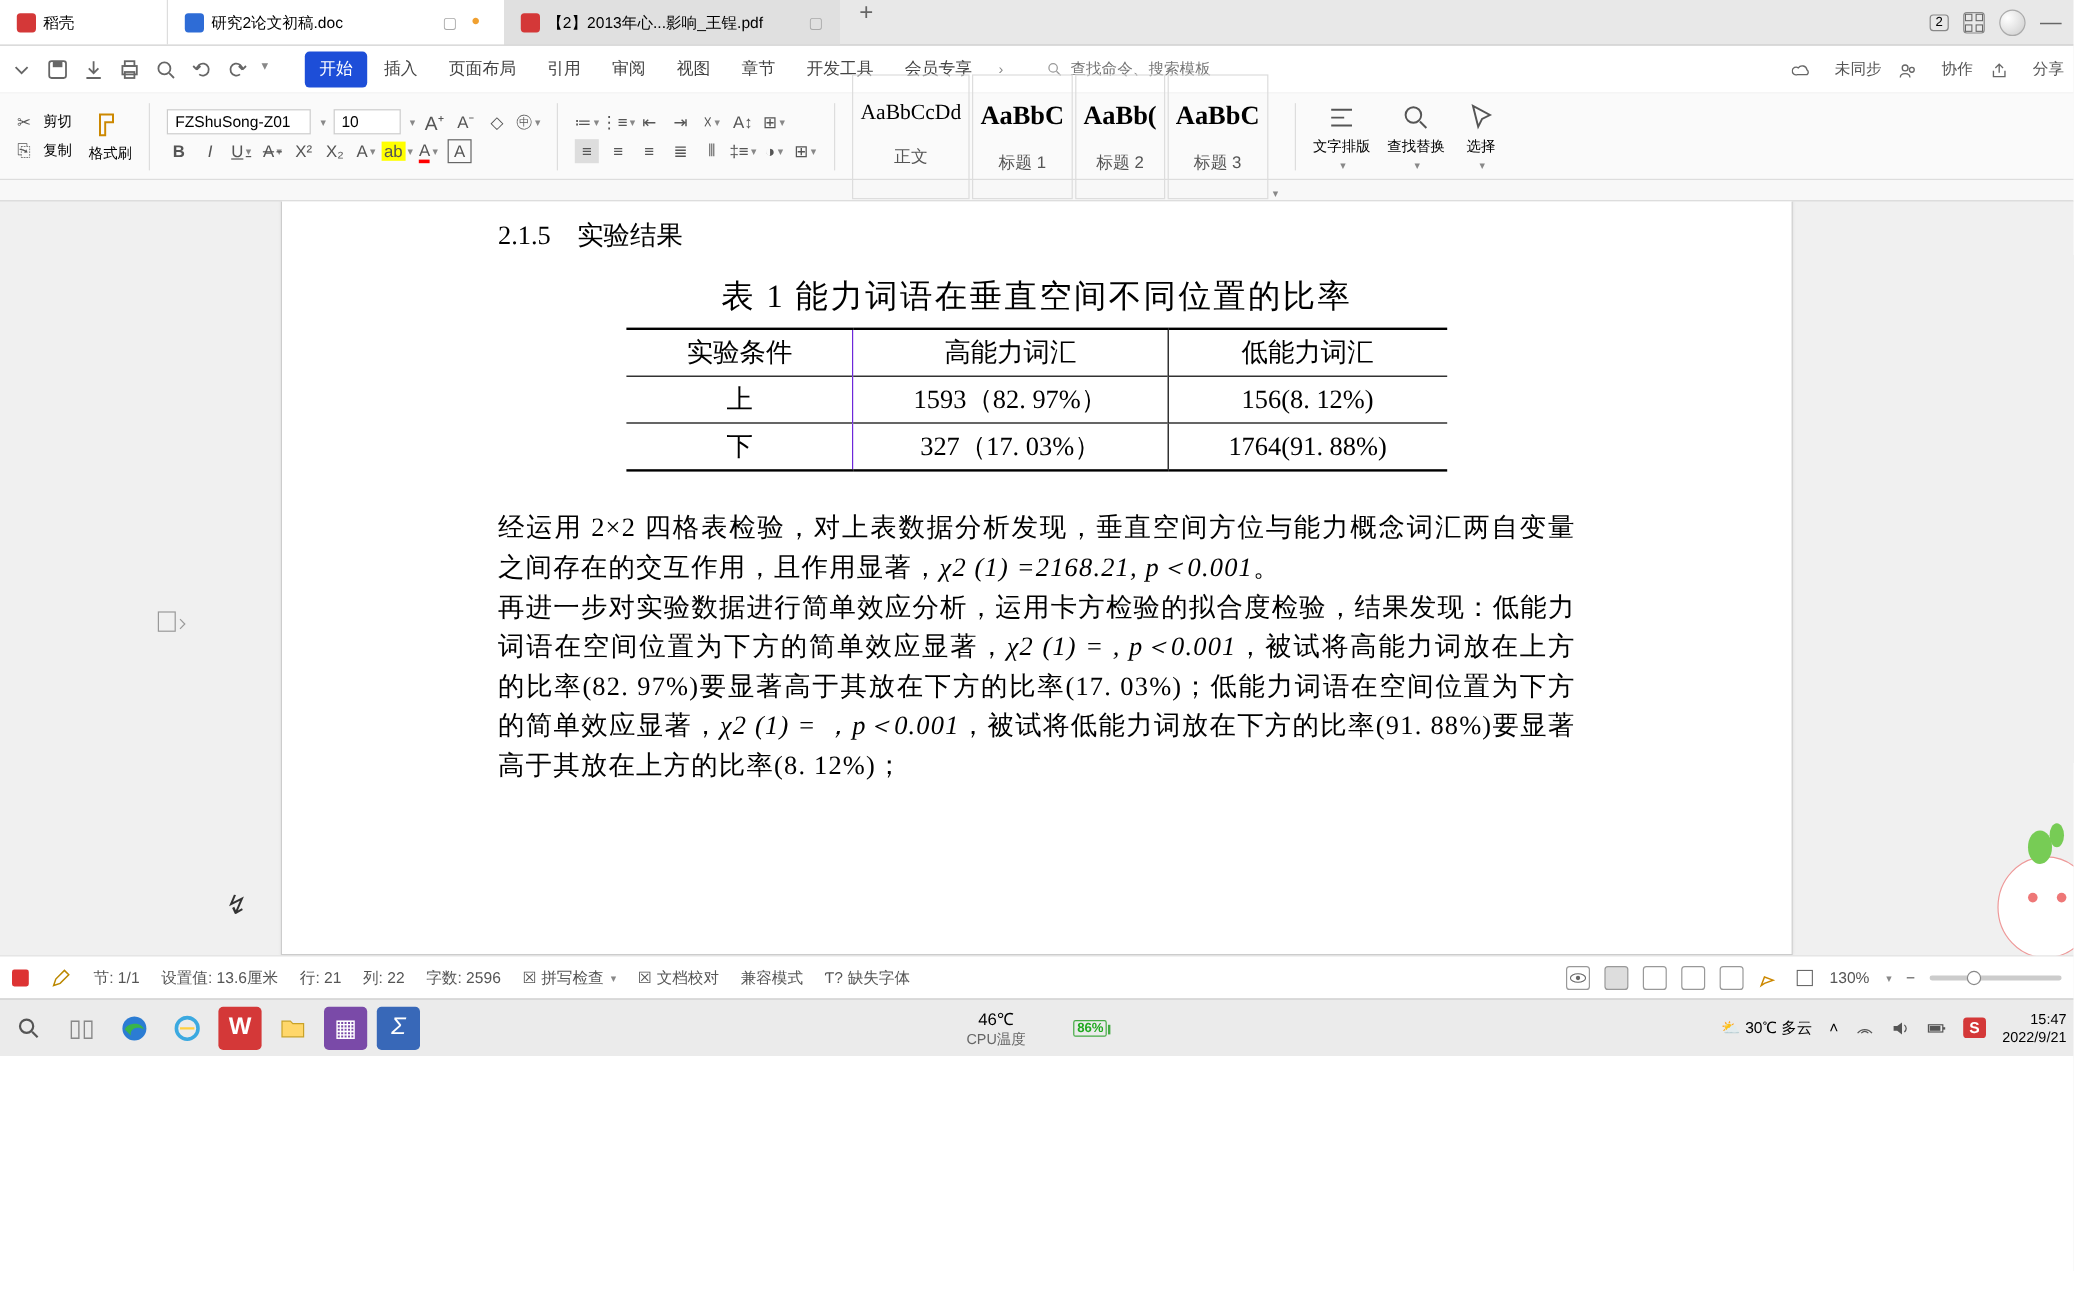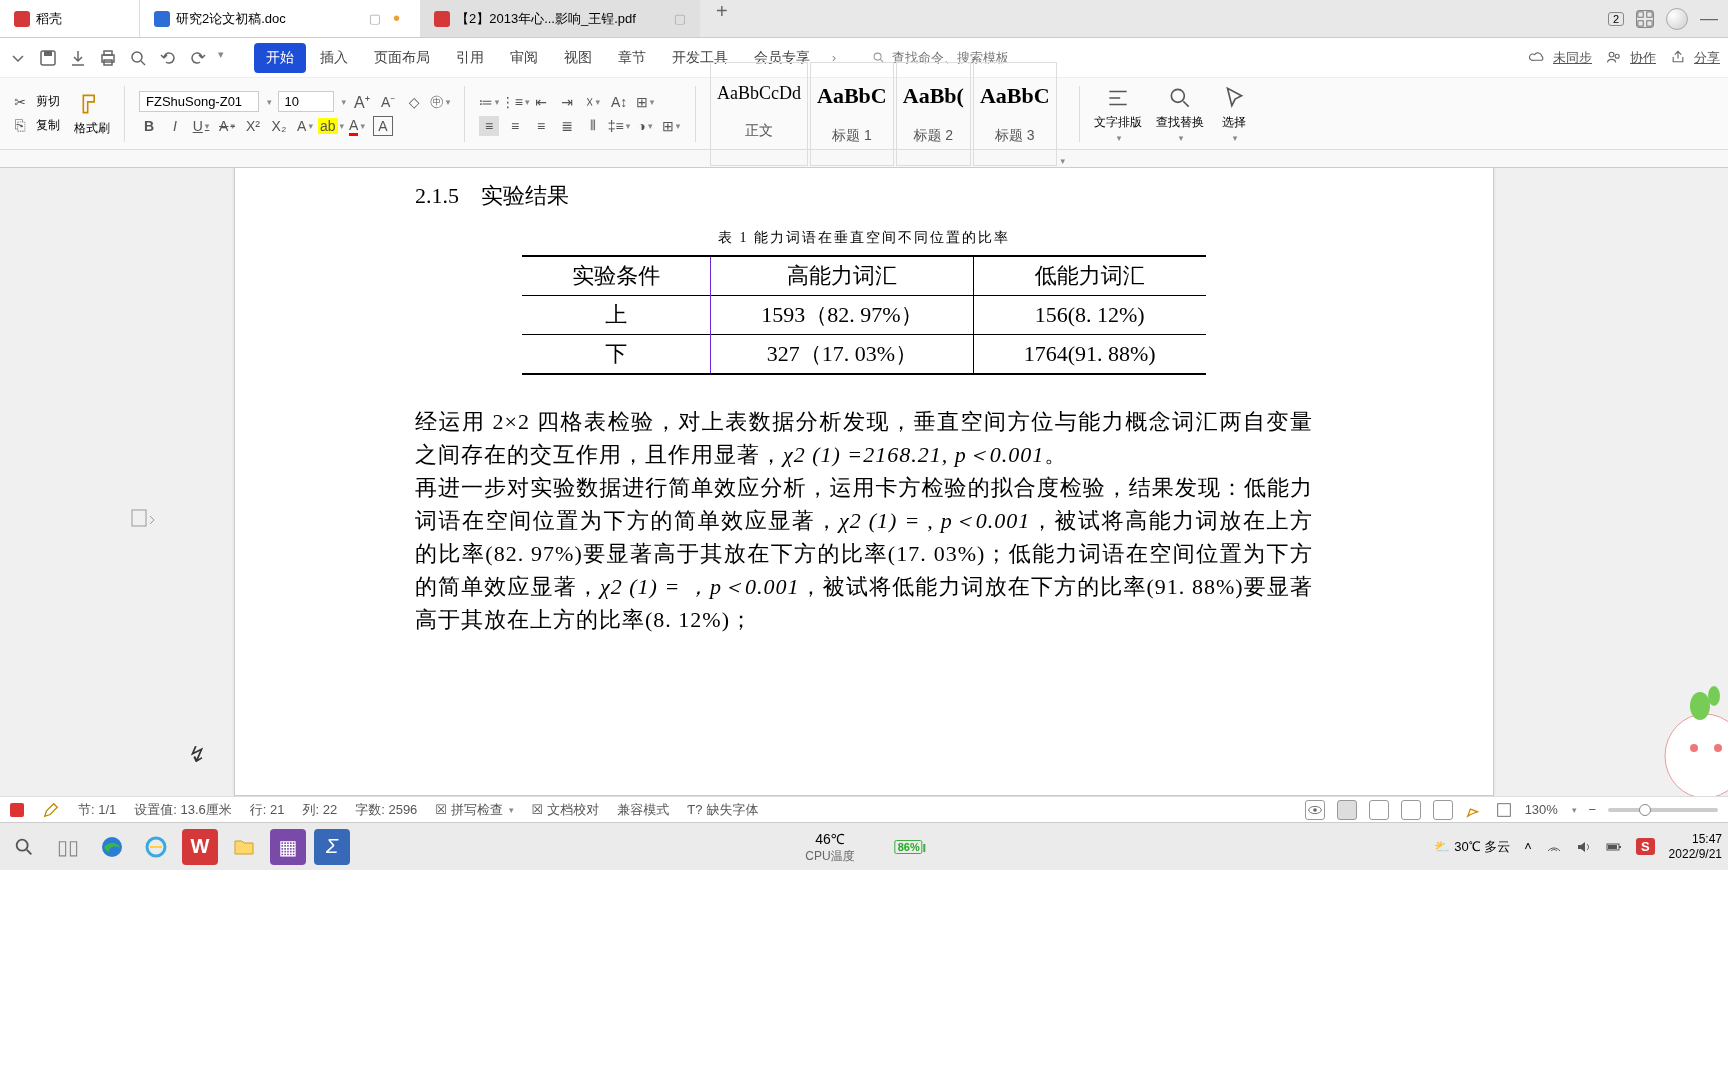--- a/index.html
+++ b/index.html
@@ -24,21 +24,21 @@
 
 .menu-bar { height: 40px; display: flex; align-items: center; padding: 0 8px; gap: 4px; border-bottom: 1px solid #eee; }
 .menu-left { display: flex; align-items: center; gap: 10px; }
 .menu-left .ico { width: 20px; height: 20px; color: #555; }
 .menu-items { display: flex; align-items: center; gap: 2px; margin-left: 12px; }
 .menu-item { padding: 6px 12px; font-size: 14px; color: #444; cursor: pointer; border-radius: 4px; }
 .menu-item.active { background: #1d4ed8; color: #fff; }
 .menu-more { padding: 0 8px; color: #888; }
 .search-box { margin-left: 16px; display: flex; align-items: center; gap: 6px; color: #999; font-size: 13px; padding: 4px 8px; border-radius: 4px; width: 180px; }
 .menu-right { margin-left: auto; display: flex; align-items: center; gap: 14px; font-size: 13px; color: #555; }
-.menu-right .item { display: flex; align-items: flex-start; gap: 8px; cursor: pointer; text-decoration: underline; }
+.menu-right .item { display: flex; align-items: flex-end; gap: 20px; cursor: pointer; }
 
 
 .ribbon { height: 72px; display: flex; align-items: center; padding: 0 6px; border-bottom: 1px solid #ddd; gap: 6px; background: #fafafa; }
 .rib-group { display: flex; flex-direction: column; justify-content: center; gap: 4px; padding: 0 4px; }
 .rib-sep { width: 1px; height: 56px; background: #ddd; margin: 0 4px; }
 .rib-row { display: flex; align-items: center; gap: 6px; }
 .rib-ico { width: 20px; height: 20px; display: inline-flex; align-items: center; justify-content: center; color: #555; font-size: 14px; cursor: pointer; }
 .rib-btn { display: flex; flex-direction: column; align-items: center; gap: 2px; font-size: 12px; cursor: pointer; padding: 0 4px; }
 .rib-btn .big-ico { width: 32px; height: 28px; display: flex; align-items: center; justify-content: center; font-size: 22px; color: #555; }
 .font-select { border: 1px solid #ccc; padding: 2px 6px; font-size: 13px; width: 120px; background: #fff; }
@@ -53,35 +53,35 @@
 .ruler { height: 18px; border-bottom: 1px solid #ccc; background: #f8f8f8; }
 
 
 .doc-area { position: relative; height: 628px; background: #f0f0f0; display: flex; justify-content: center; overflow: hidden; }
 .page { width: 1260px; background: #fff; border: 1px solid #ccc; padding: 20px 180px 40px 180px; margin-top: -8px; box-shadow: 0 1px 3px rgba(0,0,0,.1); }
 .side-tool { position: absolute; left: 130px; top: 340px; color: #888; width: 28px; height: 20px; }
 .doc-cursor { position: absolute; left: 186px; top: 574px; font-size: 22px; font-style: italic; color: #333; }
 .corn-deco { position: absolute; right: -10px; bottom: -10px; width: 88px; height: 140px; }
 
 .sect-head { font-family: "SimSun", serif; font-size: 22px; margin-bottom: 18px; }
-.caption { font-family: "SimSun", serif; font-size: 14px; text-align: center; margin: 8px 0; letter-spacing: 2px; }
+.caption { font-family: "SimSun", serif; font-size: 27px; text-align: center; margin: 8px 0; letter-spacing: 2px; }
 table.data { border-collapse: collapse; margin: 0 auto; font-family: "SimSun", serif; font-size: 22px; }
 table.data td, table.data th { border-left: 0; border-right: 0; padding: 4px 50px; text-align: center; }
 table.data tr.top td, table.data tr.top th { border-top: 2px solid #000; }
 table.data tr.mid td { border-top: 1px solid #000; }
 table.data tr.bot td { border-bottom: 2px solid #000; }
 table.data th { font-weight: normal; }
 table.data td:first-child, table.data th:first-child { border-right: 1px solid #6d28d9; }
 table.data td:nth-child(2), table.data th:nth-child(2) { border-right: 1px solid #000; }
 
 .body-text { font-family: "SimSun", serif; font-size: 22px; line-height: 1.5; text-align: justify; margin-top: 30px; letter-spacing: 1px; }
 .chi { font-style: italic; }
 
 
-.status-bar { height: 26px; border-top: 1px solid #ddd; display: flex; align-items: center; padding: 0 10px; gap: 18px; font-size: 13px; color: #555; background: #fff; }
+.status-bar { height: 36px; border-top: 1px solid #ddd; display: flex; align-items: center; padding: 0 10px; gap: 18px; font-size: 13px; color: #555; background: #fff; }
 .status-bar .item { display: flex; align-items: center; gap: 4px; }
 .status-bar .dot-red { width: 14px; height: 14px; background: #d33; border-radius: 2px; }
 .status-right { margin-left: auto; display: flex; align-items: center; gap: 12px; }
 .zoom-slider { width: 110px; height: 4px; background: #ccc; border-radius: 2px; position: relative; }
 .zoom-slider::after { content: ""; position: absolute; left: 28%; top: -4px; width: 10px; height: 10px; border: 1px solid #888; background: #fff; border-radius: 50%; }
 .view-ico { width: 20px; height: 20px; border: 1px solid #999; border-radius: 3px; }
 
 
 .taskbar { height: 48px; background: #ebebeb; border-top: 1px solid #ccc; display: flex; align-items: center; padding: 0 6px; gap: 8px; }
 .task-ico { width: 36px; height: 36px; display: flex; align-items: center; justify-content: center; border-radius: 4px; font-size: 20px; }

